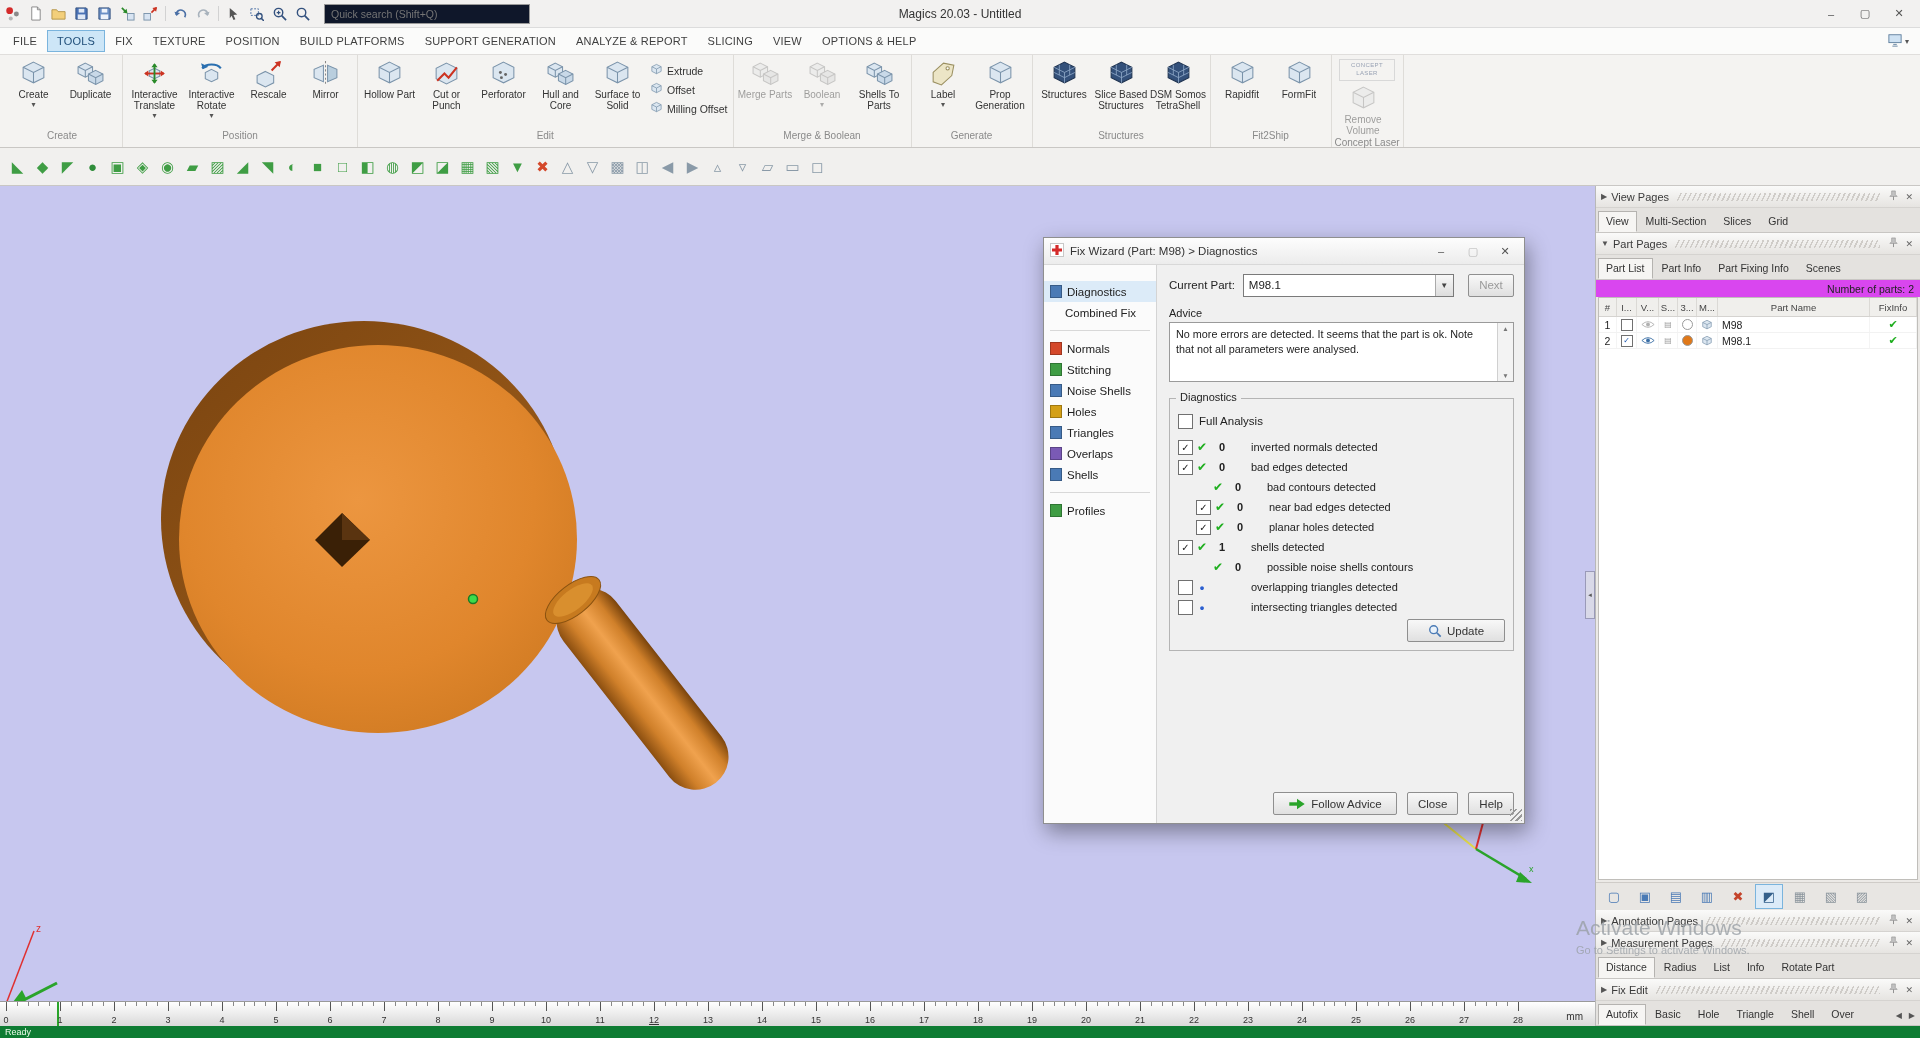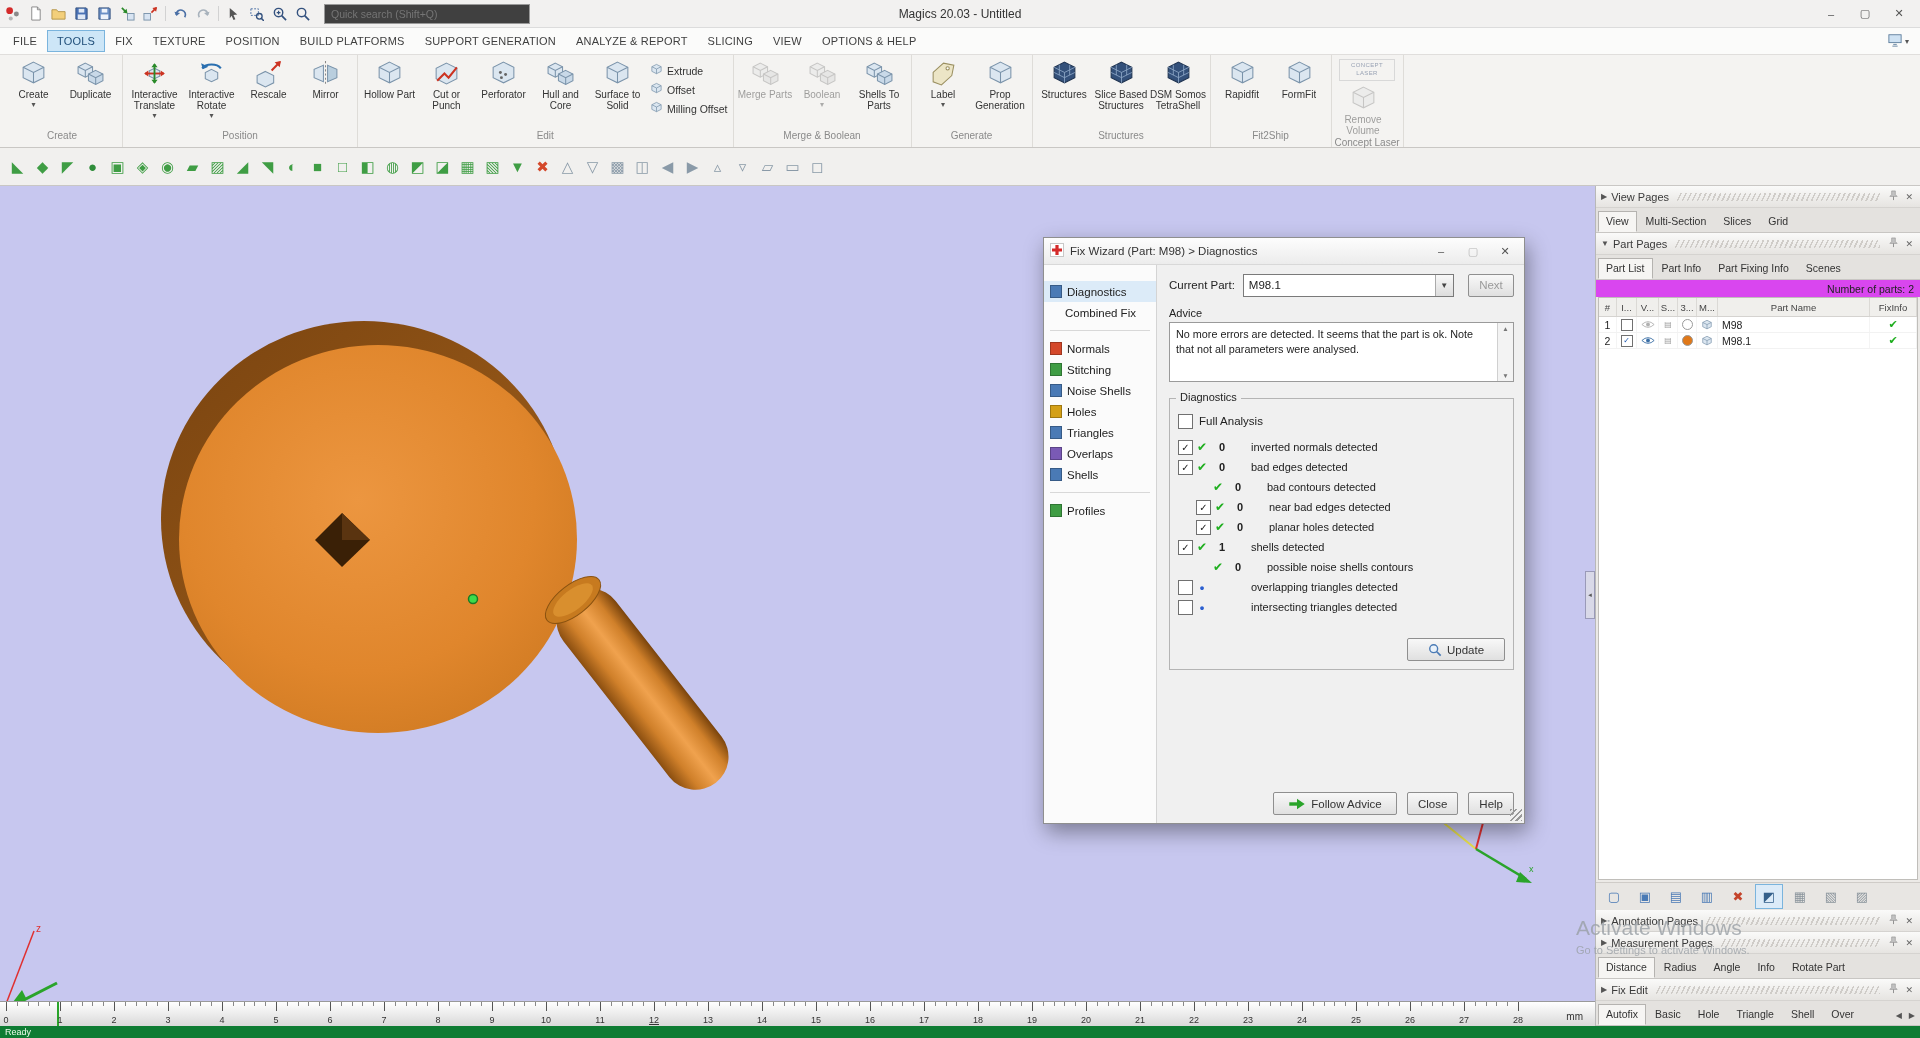--- a/index.html
+++ b/index.html
@@ -6,21 +6,21 @@
   body{width:1920px;height:1038px;overflow:hidden;font-family:"Liberation Sans","DejaVu Sans",sans-serif;font-size:12px;color:#222;background:#e4e4e4}
   .app{position:relative;width:1920px;height:1038px;display:flex;flex-direction:column;background:#f0efed}
 
   
   .titlebar{height:27px;background:#f2f1f0;border-bottom:1px solid #dcdcdc;display:flex;align-items:center;padding:0 4px;position:relative;flex:0 0 auto}
   .appicon{width:18px;height:18px;display:flex;align-items:center;justify-content:center;margin-right:2px}
   .qgroup{display:flex;align-items:center}
   .qicon{width:23px;height:21px;display:flex;align-items:center;justify-content:center;border-radius:2px}
   .qicon svg{width:15px;height:15px}
   .tsep{width:1px;height:15px;background:#d2d2d2;margin:0 3px}
-  .searchbox{width:196px;height:18px;border:1px solid #999;background:#404040;display:flex;align-items:center;margin-left:10px;padding:0 4px}
+  .searchbox{width:196px;height:18px;border:1px solid #999;background:#0f172a;display:flex;align-items:center;margin-left:10px;padding:0 4px}
   .searchbox input{border:0;outline:0;width:100%;font-size:10.5px;color:#8a8a8a;font-family:inherit;background:transparent}
   .wtitle{position:absolute;left:0;right:0;text-align:center;font-size:12px;color:#333;pointer-events:none}
   .winbtns{margin-left:auto;display:flex;z-index:2}
   .winbtn{width:34px;height:21px;display:flex;align-items:center;justify-content:center;font-size:11px;color:#555}
 
   
   .menubar{height:26px;background:#fbfbfa;border-bottom:1px solid #e0dedc;display:flex;align-items:center;padding:0 3px;flex:0 0 auto}
   .menu-item{padding:4px 9px;font-size:11px;color:#3f3f3f;letter-spacing:.2px;border:1px solid transparent;white-space:nowrap}
   .menu-item.active{background:#cde6f7;border-color:#7ab4dd;color:#1f4e79}
   .workspace-corner{margin-left:auto;display:flex;align-items:center;gap:2px;padding-right:8px}
@@ -86,21 +86,21 @@
   .fullrow{display:flex;align-items:center;gap:6px;font-size:11.5px;height:20px}
   .cb{width:13px;height:13px;background:#fff;border:1px solid #707070;display:inline-flex;align-items:center;justify-content:center;font-size:10px;color:#222;flex:0 0 auto}
   .checklist{margin-top:6px}
   .checkrow{display:flex;align-items:center;height:20px;font-size:11px}
   .cbspacer{width:13px;flex:0 0 auto}
   .checkrow .status{width:18px;text-align:center;flex:0 0 auto}
   .status.ok{color:#1fae1f;font-weight:bold;font-size:12px}
   .status.pending{color:#2b5fd0;font-size:13px;font-weight:bold}
   .checkrow .count{width:14px;text-align:right;font-weight:bold}
   .checkrow .lbl{margin-left:26px;color:#222;white-space:nowrap}
-  .btn.update{align-self:flex-end;width:98px;margin-top:21px}
+  .btn.update{align-self:flex-end;width:98px;margin-top:2px}
   .btn.update svg{width:14px;height:14px}
   .dfoot{margin-top:auto;display:flex;justify-content:flex-end;gap:10px;padding-top:8px}
   .btn.follow{width:124px}
   .btn.follow svg{width:18px;height:12px}
   .dgrip{position:absolute;right:2px;bottom:2px;width:12px;height:12px;background:repeating-linear-gradient(135deg,#9a9a9a 0 1.5px,transparent 1.5px 4px)}
 
   
   .sidebar{width:324px;background:#eceae7;border-left:1px solid #b8b8b8;display:flex;flex-direction:column;font-size:11px;flex:0 0 auto}
   .shead{height:21px;display:flex;align-items:center;gap:4px;padding:0 5px;background:linear-gradient(#fafaf9,#e6e4e1);border-bottom:1px solid #d5d3d0;color:#3a3a3a;flex:0 0 auto}
   .sarrow{font-size:8px;color:#555}
@@ -1094,21 +1094,21 @@
         <span class="szigzag"></span>
         <span class="spin"><svg viewBox="0 0 12 12">
               <path d="M4 1h4v4l2 2H2l2-2z" fill="#c2c2c2" stroke="#8a8a8a" stroke-width=".6"></path>
               <path d="M6 7v4" stroke="#8a8a8a"></path>
             </svg></span>
         <span class="sclose">✕</span>
       </div>
       <div class="stabs">
           <div class="stab active">Distance</div>
           <div class="stab">Radius</div>
-          <div class="stab">Angle</div>
+          <div class="stab">List</div>
           <div class="stab">Info</div>
           <div class="stab">Rotate Part</div>
         </div>
 
       <div class="shead">
         <span class="sarrow">▶</span>
         <span class="stitle">Fix Edit</span>
         <span class="szigzag"></span>
         <span class="spin"><svg viewBox="0 0 12 12">
               <path d="M4 1h4v4l2 2H2l2-2z" fill="#c2c2c2" stroke="#8a8a8a" stroke-width=".6"></path>

